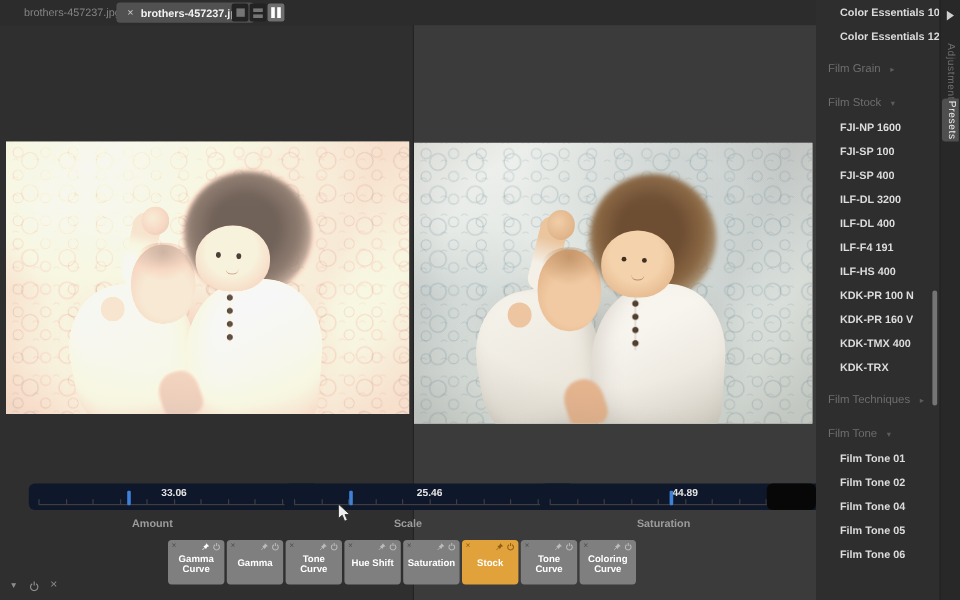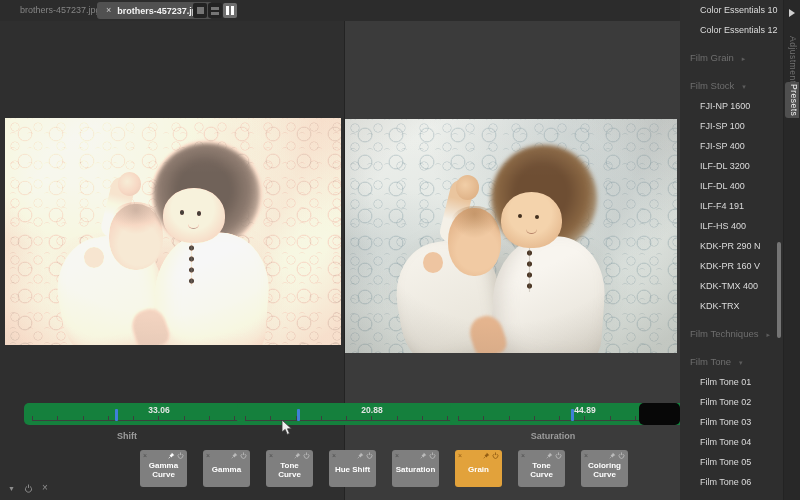--- a/index.html
+++ b/index.html
@@ -74,48 +74,48 @@
     display:flex;align-items:center;justify-content:center;gap:2px;flex-direction:row;}
   .vbtn.cols{flex-direction:column;gap:2px;}
   .vbtn.active{background:#6f6f6f;}
   .vbtn .sq{width:7px;height:7px;background:#757575;}
   .vbtn .hb{width:8px;height:3px;background:#757575;}
   .vbtn .vb{width:3px;height:9px;background:#ffffff;}
   
   #controls{position:absolute;left:0;top:403px;width:680px;height:42px;}
   #sliders-mount{position:absolute;left:24px;top:0;display:flex;gap:7px;}
   .slider{width:206px;position:relative;}
-  .slider-bar{position:relative;width:242px;height:22px;background:#15803d;border-radius:5px;padding-left:28px;}
+  .slider-bar{position:relative;width:242px;height:22px;background:#0f172a;border-radius:5px;}
   .slider-value{position:absolute;top:2px;left:0;right:0;text-align:center;
     font-size:8.5px;font-weight:bold;color:#e6e6e6;}
   .ticks{position:absolute;left:8px;right:8px;bottom:4px;height:6px;
     border-bottom:1px solid #3e3e3e;display:flex;justify-content:space-between;align-items:flex-end;}
   .tick{width:1px;height:4px;background:#3e3e3e;}
   .handle{position:absolute;bottom:-1px;width:3px;height:12px;background:#3f80d8;border-radius:1px;}
   .slider-label{margin-top:6px;text-align:center;font-size:9px;font-weight:bold;color:#9c9c9c;}
   .slider-stub{position:absolute;left:639px;top:0;width:41px;height:22px;background:#070707;border-radius:5px;}
   
-  #chips-mount{position:absolute;left:140px;top:450px;display:flex;gap:16px;}
+  #chips-mount{position:absolute;left:140px;top:450px;display:flex;gap:2px;}
   .chip{position:relative;width:47px;height:37px;background:#7f7f7f;border-radius:3px;color:#ffffff;flex:none;}
   .chip.active{background:#e2a23b;}
   .chip-x{position:absolute;left:3px;top:2px;font-size:7px;color:rgba(45,45,45,.6);line-height:1;}
   .chip-icons{position:absolute;right:3px;top:2px;display:flex;gap:2px;align-items:center;color:rgba(238,238,238,.55);}
   .chip.active .chip-x,.chip.active .chip-icons{color:rgba(125,75,10,.8);}
   .chip .pin-icon.on{color:#ffffff;}
   .chip-label{position:absolute;left:2px;right:2px;top:50%;transform:translateY(-42%);
     text-align:center;font-size:8px;font-weight:bold;line-height:1.2;}
   .mini-svg{display:block;}
   
   #bottom-icons{position:absolute;left:8px;top:483px;display:flex;gap:9px;align-items:center;color:#8d8d8d;}
   .bi-triangle{font-size:7px;line-height:1;}
   .bi-x{font-size:10px;line-height:1;}
   
   #sidebar{position:absolute;left:680px;top:0;width:103px;height:500px;background:#2e2e2e;overflow:hidden;}
   .p-row{height:20px;line-height:20px;white-space:nowrap;overflow:hidden;}
-  .p-row.preset{padding-left:20px;font-size:9px;font-weight:normal;color:#dcdcdc;}
+  .p-row.preset{padding-left:20px;font-size:9px;font-weight:bold;color:#dcdcdc;}
   .p-row.section{padding-left:10px;font-size:9.5px;color:#6e6e6e;margin-top:8px;}
   .p-row .arrow{margin-left:8px;font-size:7px;color:#5d5d5d;}
   #sidebar-scrollbar{position:absolute;left:97px;top:242px;width:4px;height:96px;background:#757575;border-radius:2px;}
   
   #strip{position:absolute;left:783px;top:0;width:17px;height:500px;background:#282828;border-left:1px solid #232323;box-sizing:border-box;}
   #strip-arrow{position:absolute;left:5px;top:9px;width:0;height:0;
     border-left:6px solid #cfcfcf;border-top:4px solid transparent;border-bottom:4px solid transparent;}
   .side-tab{position:absolute;writing-mode:vertical-rl;font-size:8.5px;letter-spacing:.5px;}
   #tab-adjustments{left:4px;top:36px;color:#6f6f6f;}
   #tab-presets{left:1px;top:82px;height:34px;width:14px;background:#4f4f4f;color:#ededed;
@@ -197,41 +197,42 @@
               <div class="tick"></div>
               <div class="tick"></div>
               <div class="tick"></div>
               <div class="tick"></div>
               <div class="tick"></div>
               <div class="tick"></div>
               <div class="tick"></div>
               <div class="tick"></div>
             </div>
     </div>
-    <div class="slider-label">Shift</div>
+    <div class="slider-label">Amount</div>
   </div>
 
   <div class="slider">
     <div class="slider-bar">
-      <span class="slider-value">20.88</span>
+      <span class="slider-value">25.46</span>
       <div class="ticks">
         <div class="handle" style="left: calc(20.88% - 1px);"></div>
       <div class="tick"></div>
               <div class="tick"></div>
               <div class="tick"></div>
               <div class="tick"></div>
               <div class="tick"></div>
               <div class="tick"></div>
               <div class="tick"></div>
               <div class="tick"></div>
               <div class="tick"></div>
               <div class="tick"></div>
               <div class="tick"></div>
             </div>
     </div>
+    <div class="slider-label">Scale</div>
   </div>
 
   <div class="slider">
     <div class="slider-bar">
       <span class="slider-value">44.89</span>
       <div class="ticks">
         <div class="handle" style="left: calc(44.89% - 1px);"></div>
       <div class="tick"></div>
               <div class="tick"></div>
               <div class="tick"></div>
@@ -332,21 +333,21 @@
     <span class="chip-icons">
       <svg class="mini-svg pin-icon" width="7" height="7" viewBox="0 0 10 10">
         <path d="M5.5 1 L9 4.5 L6.8 5.2 L5.2 7.8 L2.2 4.8 L4.8 3.2 Z" fill="currentColor"></path>
         <line x1="3.6" y1="6.4" x2="1" y2="9" stroke="currentColor" stroke-width="1"></line>
       </svg>
       <svg class="mini-svg power-icon" width="7" height="7" viewBox="0 0 10 10">
         <path d="M3.2 2.8 A3.4 3.4 0 1 0 6.8 2.8" fill="none" stroke="currentColor" stroke-width="1.2"></path>
         <line x1="5" y1="0.6" x2="5" y2="4.4" stroke="currentColor" stroke-width="1.2"></line>
       </svg>
     </span>
-    <div class="chip-label">Grain</div>
+    <div class="chip-label">Stock</div>
   </div>
 
   <div class="chip">
     <span class="chip-x">×</span>
     <span class="chip-icons">
       <svg class="mini-svg pin-icon" width="7" height="7" viewBox="0 0 10 10">
         <path d="M5.5 1 L9 4.5 L6.8 5.2 L5.2 7.8 L2.2 4.8 L4.8 3.2 Z" fill="currentColor"></path>
         <line x1="3.6" y1="6.4" x2="1" y2="9" stroke="currentColor" stroke-width="1"></line>
       </svg>
       <svg class="mini-svg power-icon" width="7" height="7" viewBox="0 0 10 10">
@@ -423,21 +424,21 @@
 
   <div class="p-row preset">
     <span class="p-label">ILF-F4 191</span>
   </div>
 
   <div class="p-row preset">
     <span class="p-label">ILF-HS 400</span>
   </div>
 
   <div class="p-row preset">
-    <span class="p-label">KDK-PR 290 N</span>
+    <span class="p-label">KDK-PR 100 N</span>
   </div>
 
   <div class="p-row preset">
     <span class="p-label">KDK-PR 160 V</span>
   </div>
 
   <div class="p-row preset">
     <span class="p-label">KDK-TMX 400</span>
   </div>
 
@@ -454,23 +455,20 @@
   </div>
 
   <div class="p-row preset">
     <span class="p-label">Film Tone 01</span>
   </div>
 
   <div class="p-row preset">
     <span class="p-label">Film Tone 02</span>
   </div>
 
-  <div class="p-row preset">
-    <span class="p-label">Film Tone 03</span>
-  </div>
 
   <div class="p-row preset">
     <span class="p-label">Film Tone 04</span>
   </div>
 
   <div class="p-row preset">
     <span class="p-label">Film Tone 05</span>
   </div>
 
   <div class="p-row preset">

